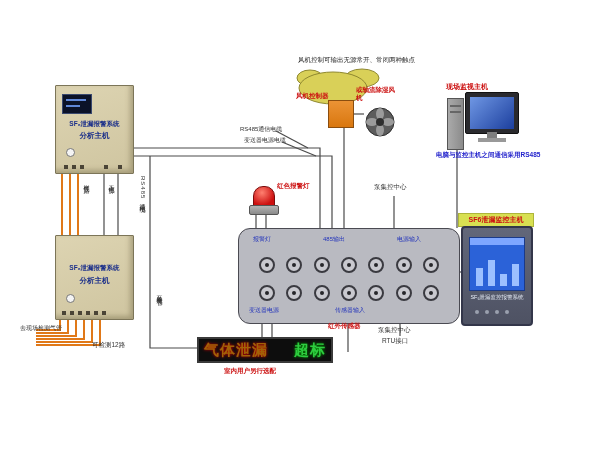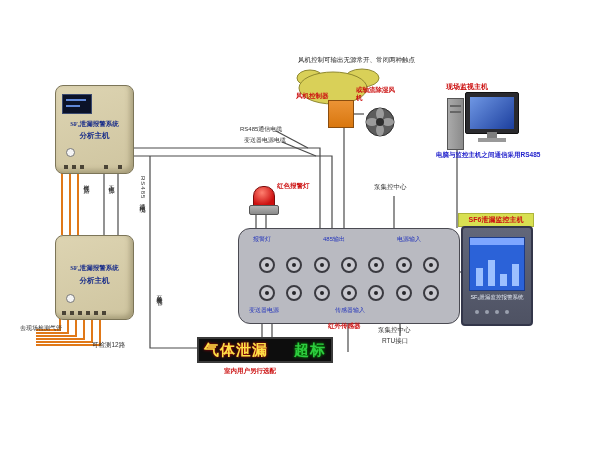--- a/index.html
+++ b/index.html
@@ -5,21 +5,21 @@
   html,body{margin:0;padding:0;background:#fff;}
   body{font-family:"Liberation Sans","DejaVu Sans",sans-serif;}
   .stage{position:relative;width:600px;height:450px;background:#ffffff;overflow:hidden;}
   .abs{position:absolute;}
   .lbl{position:absolute;color:#333;line-height:1.25;}
   .red{color:#cc1111;}
   .blue{color:#2233bb;}
   .navy{color:#1b2f8a;}
   .vtext{writing-mode:vertical-rl;letter-spacing:1px;}
   
-  .host-box{position:absolute;background:linear-gradient(160deg,#ddd4b2,#cfc5a0);border:1.5px solid #7c7558;box-shadow:inset -3px -3px 5px rgba(90,80,50,.35);border-radius:8px;font-family:Liberation Serif, serif;}
+  .host-box{position:absolute;background:linear-gradient(160deg,#ddd4b2,#cfc5a0);border:1.5px solid #7c7558;box-shadow:inset -3px -3px 5px rgba(90,80,50,.35);border-radius:1px;}
   .host-screen{position:absolute;background:#0b1228;border:1px solid #39486e;}
   .screen-line{position:absolute;height:2px;background:#5f87d8;}
   .host-btn{position:absolute;width:7px;height:7px;border-radius:50%;background:#f4f4f4;border:1px solid #777;}
   .port{position:absolute;width:4px;height:4px;background:#4a4436;bottom:4px;}
   .fanbox{position:absolute;background:linear-gradient(#eb9335,#d9770f);border:1px solid #8a4d0e;}
   .tower{position:absolute;background:linear-gradient(90deg,#aaa,#8b8b8b);border:1px solid #555;}
   .tower-slot{position:absolute;left:2px;right:2px;height:2px;background:#666;}
   .monitor{position:absolute;background:#2a2a2e;border-radius:2px;border:1px solid #111;}
   .monitor-screen{position:absolute;left:4px;top:4px;right:4px;bottom:4px;background:linear-gradient(135deg,#6f97e4,#1c3f9e);}
   .stand{position:absolute;background:#7e7e7e;}
@@ -29,21 +29,21 @@
   .term-row{position:absolute;left:20px;right:20px;display:flex;justify-content:space-between;}
   .term{width:12px;height:12px;border:2px solid #3a3a40;border-radius:50%;background:#c9c9cf;position:relative;}
   .term-dot{position:absolute;left:50%;top:50%;width:4px;height:4px;margin:-2px 0 0 -2px;background:#26262a;border-radius:50%;}
   .mh-band{position:absolute;background:#d8e052;border:1px solid #aeb53a;display:flex;align-items:center;justify-content:center;}
   .mh-dev{position:absolute;background:linear-gradient(#62677a,#4e5263);border:2px solid #33364a;border-radius:4px;}
   .mh-screen{position:absolute;left:6px;top:9px;width:54px;height:52px;background:#2b62d8;border:1px solid #1a3a8a;overflow:hidden;}
   .mh-head{position:absolute;left:0;top:0;right:0;height:7px;background:#7ea6ff;}
   .mh-bar{position:absolute;bottom:4px;width:7px;background:#9cc0ff;}
   .mh-btn{position:absolute;width:4px;height:4px;border-radius:50%;background:#9aa0ae;}
   .led{position:absolute;background:#0d0d0d;border:2px solid #3a3a3a;display:flex;align-items:center;padding:0 5px;box-sizing:border-box;}
-  .led-red{font-family:"DejaVu Sans Mono","Liberation Mono",monospace;font-weight:bold;font-size:15px;color:#fde047;letter-spacing:1px;text-shadow:0 0 3px #d00;white-space:nowrap;}
+  .led-red{font-family:"DejaVu Sans Mono","Liberation Mono",monospace;font-weight:bold;font-size:15px;color:#a16207;letter-spacing:1px;text-shadow:0 0 3px #d00;white-space:nowrap;}
   .led-green{font-family:"DejaVu Sans Mono","Liberation Mono",monospace;font-weight:bold;font-size:15px;color:#2ecc40;letter-spacing:1px;text-shadow:0 0 3px #0a0;margin-left:auto;white-space:nowrap;}
 </style>
 </head>
 <body>
 
 <div class="stage">
 
   <svg class="abs" style="left:0;top:0;" width="600" height="450" viewBox="0 0 600 450">
     <g stroke="#e07818" stroke-width="2" fill="none">
       <path d="M62 172 V235"></path>

